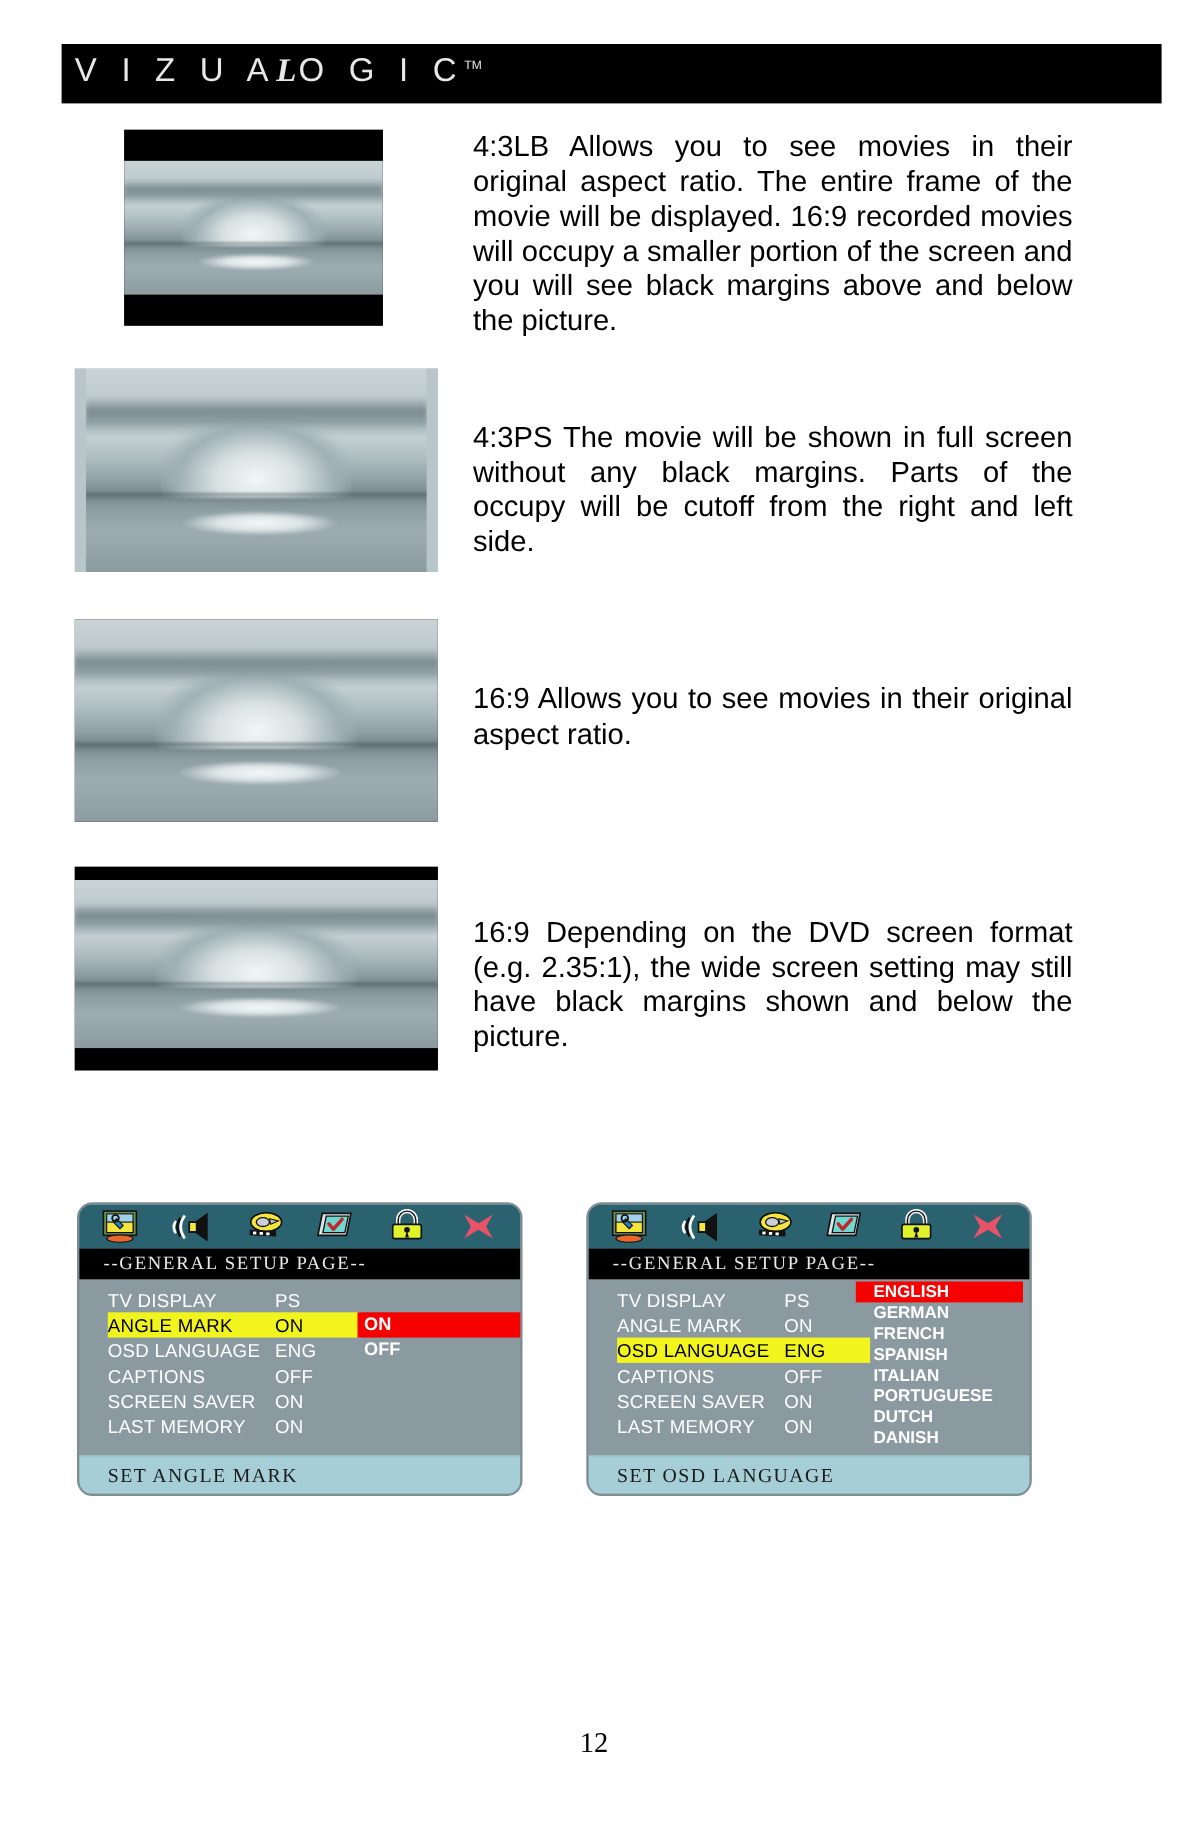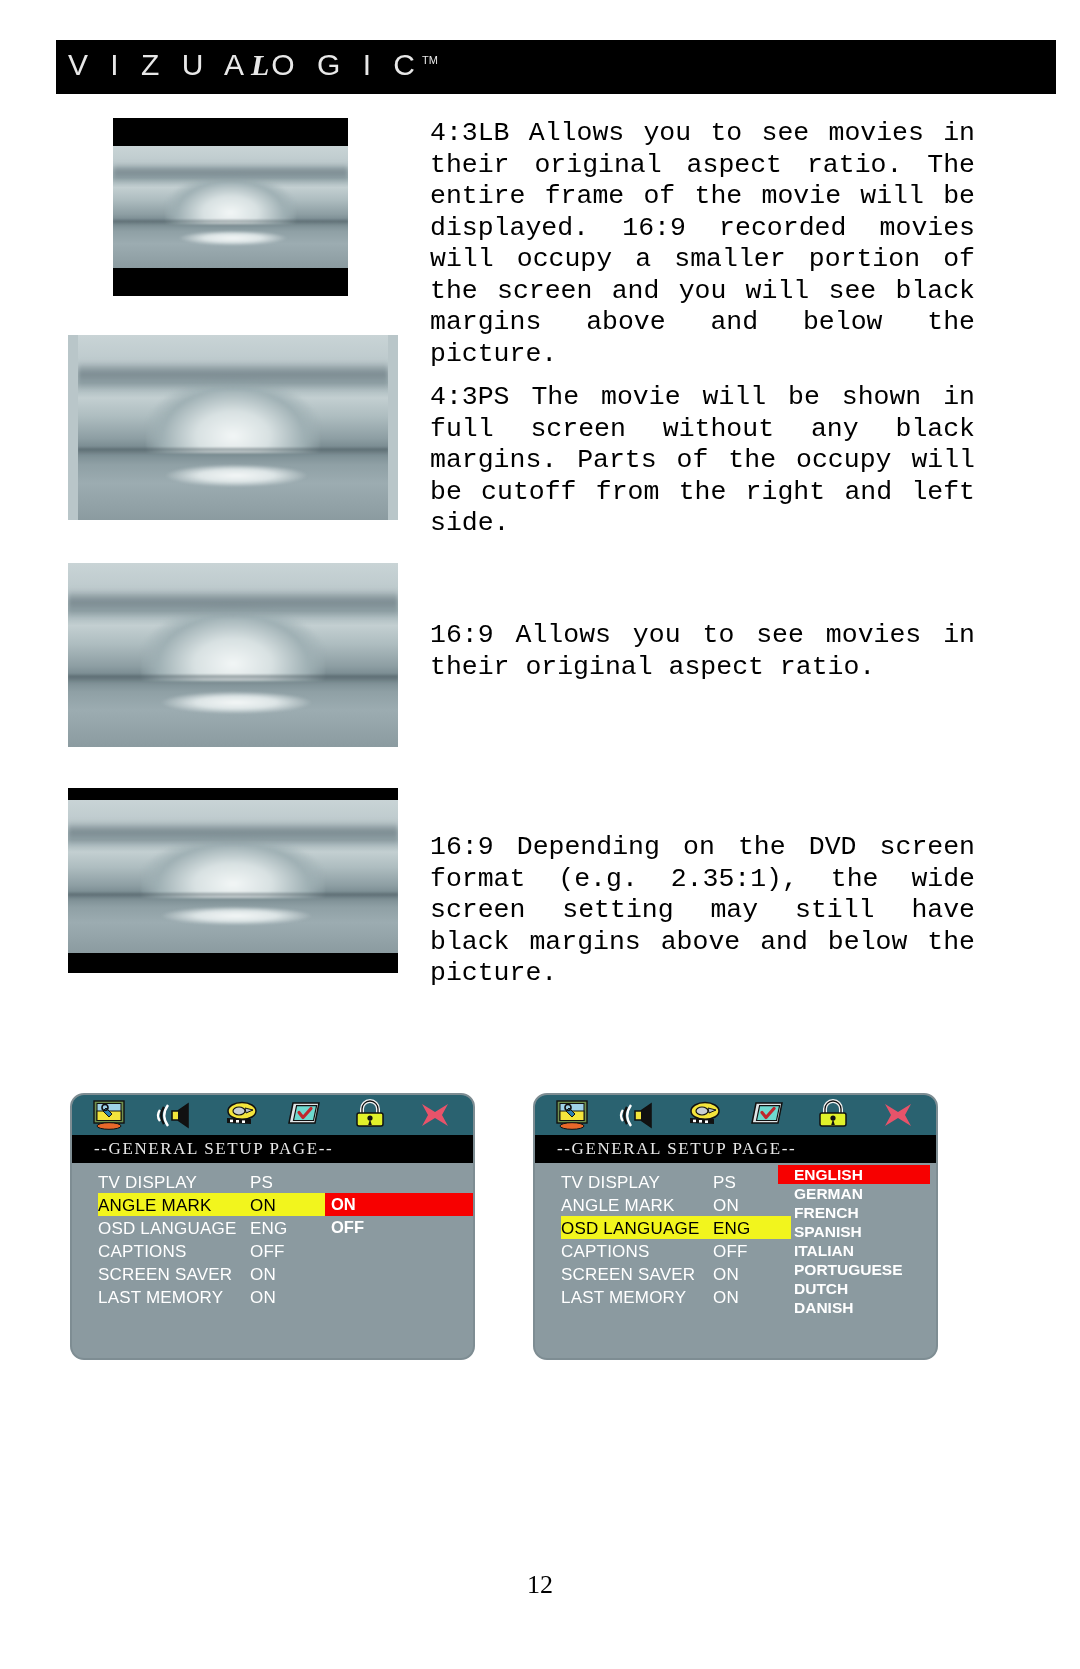--- a/index.html
+++ b/index.html
@@ -128,21 +128,21 @@
     position: absolute;
     top: 0;
     bottom: 0;
     width: 10px;
     background: #b9c6c9;
     z-index: 2;
   }
 
   .textblk {
     position: absolute;
-    font-family: Liberation Mono, monospace;
+    font-family: Liberation Sans, sans-serif;
     font-size: 26.5px;
     line-height: 31.5px;
     color: #000;
     text-align: justify;
     text-justify: inter-word;
   }
 
   
   .osd {
     position: absolute;
@@ -295,21 +295,21 @@
 <div class="textblk" style="left:430px; top:620px; width:545px;">16:9 Allows you to see movies in their original aspect ratio.</div>
 
 <div class="fig" style="left:68px; top:788px; width:330px; height:185px;">
   <div class="bar" style="top:0; height:12px;"></div>
   <div class="photo" style="top:12px; height:153px;">
     <div class="cloudband"></div>
     <div class="waterline"></div>
   </div>
   <div class="bar" style="bottom:0; height:20px;"></div>
 </div>
-<div class="textblk" style="left:430px; top:832px; width:545px;">16:9 Depending on the DVD screen format (e.g. 2.35:1), the wide screen setting may still have black margins above and below the picture.</div>
+<div class="textblk" style="left:430px; top:832px; width:545px;">16:9 Depending on the DVD screen format (e.g. 2.35:1), the wide screen setting may still have black margins shown and below the picture.</div>
 
 <div class="osd" style="left:70px; top:1093px;">
   <div class="osd-iconbar">
 
     <div class="osd-icon">
       <svg viewBox="0 0 42 32" width="42" height="32">
         <rect x="5" y="2" width="30" height="22" fill="#6f8f4f" stroke="#111" stroke-width="1.4"></rect>
         <rect x="8" y="4.5" width="24" height="17" fill="#9fd2e8" stroke="#111" stroke-width="1"></rect>
         <rect x="8" y="12" width="24" height="9.5" fill="#f4e53c" stroke="#111" stroke-width="1"></rect>
         <path d="M17 9 l6 6 -3 3 -6 -6 z" fill="#2b7fb0" stroke="#111" stroke-width="1"></path>
@@ -390,20 +390,21 @@
       <div class="osd-row">
         <span class="lab">LAST MEMORY</span>
         <span class="val">ON</span>
       </div>
     </div>
     <div class="osd-choices" style="left:253px; top:30px;">
       <div class="osd-choice active">ON</div>
       <div class="osd-choice">OFF</div>
     </div>
   </div>
+  <div class="osd-status">SET ANGLE MARK</div>
 </div>
 
 <div class="osd" style="left:533px; top:1093px;">
   <div class="osd-iconbar">
     <div class="osd-icon">
       <svg viewBox="0 0 42 32" width="42" height="32">
         <rect x="5" y="2" width="30" height="22" fill="#6f8f4f" stroke="#111" stroke-width="1.4"></rect>
         <rect x="8" y="4.5" width="24" height="17" fill="#9fd2e8" stroke="#111" stroke-width="1"></rect>
         <rect x="8" y="12" width="24" height="9.5" fill="#f4e53c" stroke="#111" stroke-width="1"></rect>
         <path d="M17 9 l6 6 -3 3 -6 -6 z" fill="#2b7fb0" stroke="#111" stroke-width="1"></path>
@@ -485,15 +486,16 @@
       <div class="osd-choice active">ENGLISH</div>
       <div class="osd-choice">GERMAN</div>
       <div class="osd-choice">FRENCH</div>
       <div class="osd-choice">SPANISH</div>
       <div class="osd-choice">ITALIAN</div>
       <div class="osd-choice">PORTUGUESE</div>
       <div class="osd-choice">DUTCH</div>
       <div class="osd-choice">DANISH</div>
     </div>
   </div>
+  <div class="osd-status">SET OSD LANGUAGE</div>
 </div>
 
 <div class="pagenum">12</div>
 
 </body></html>

